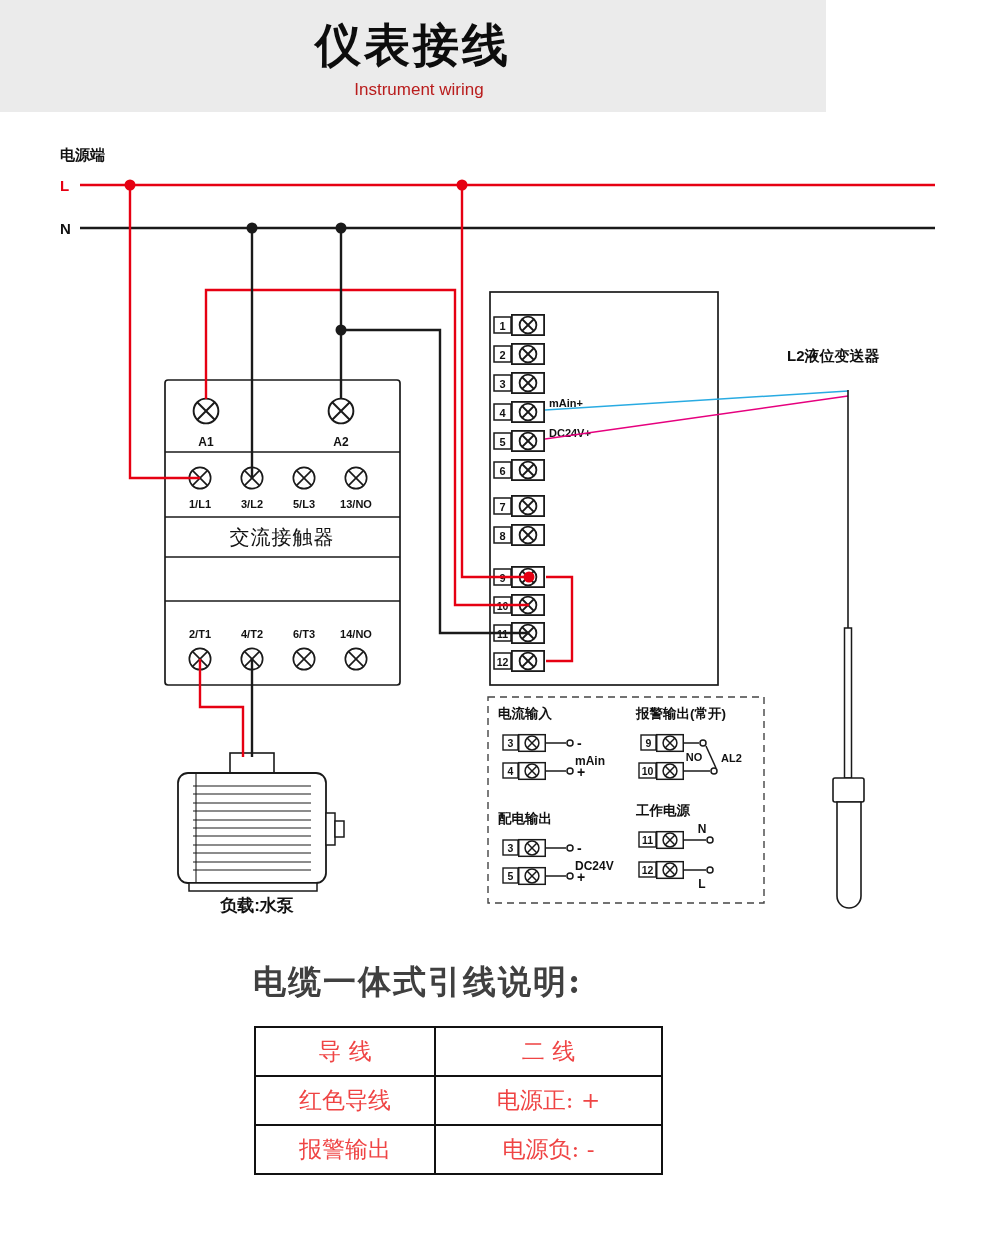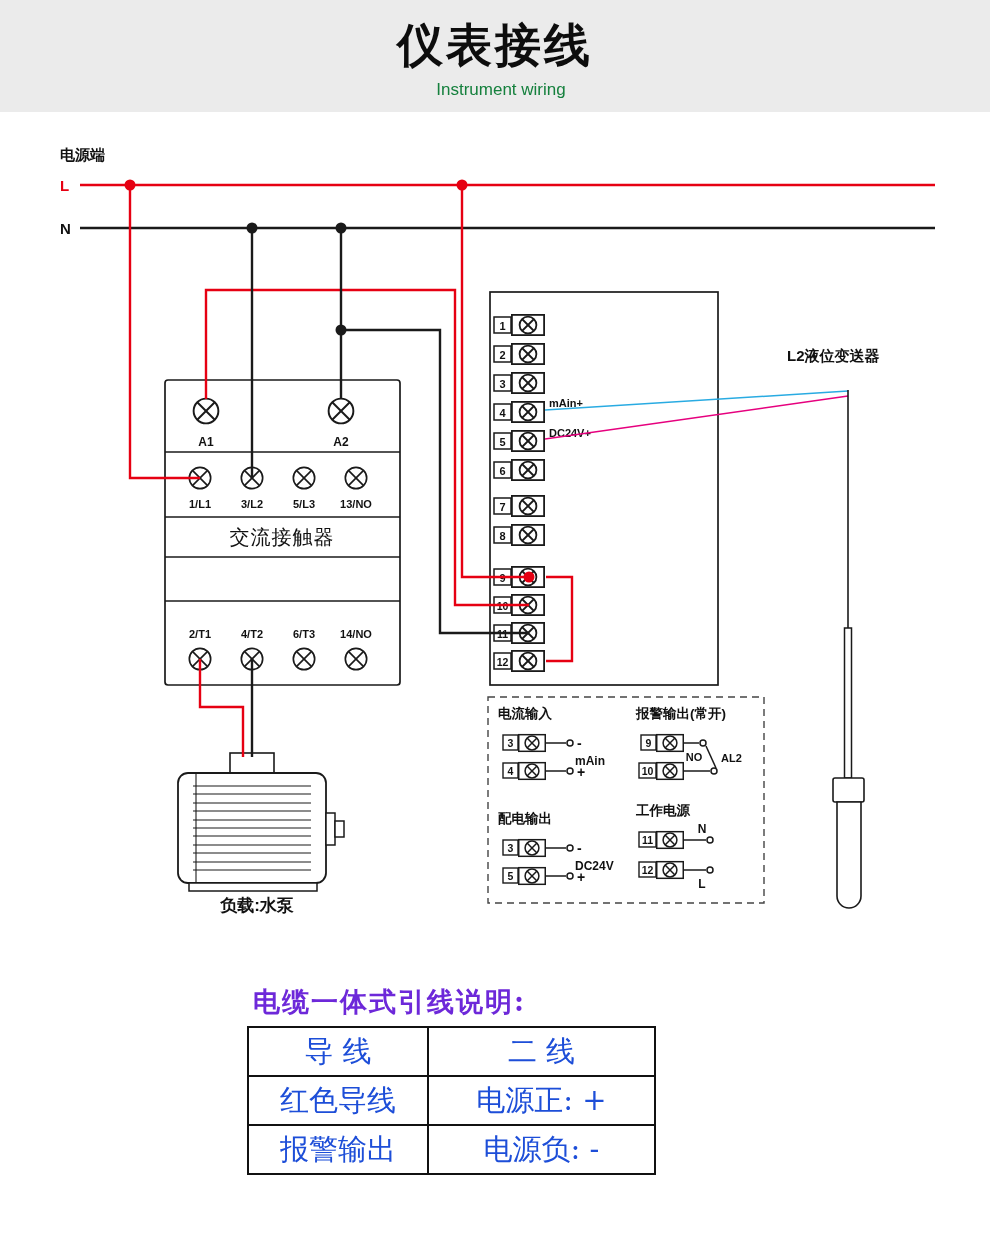--- a/index.html
+++ b/index.html
@@ -3,50 +3,50 @@
 <meta charset="utf-8">
 <style>
   * { margin:0; padding:0; box-sizing:border-box; }
   html,body { background:#fff; }
   body {
     width:990px; height:1255px; position:relative;
     font-family:"Liberation Sans", sans-serif; color:#111;
     overflow:hidden;
   }
   .header {
-    position:absolute; top:0; left:0; width:990px; height:112px;
+    position:absolute; top:0; left:0; width:826px; height:112px;
     background:#ebebeb; text-align:center;
   }
   .header h1 {
     font-size:46px; font-weight:bold; color:#0d0d0d;
     padding-top:15px; letter-spacing:3px;
   }
-  .header .sub { font-size:17px; color:#15803d; margin-top:3px;margin-left:12px; }
+  .header .sub { font-size:17px; color:#b91c1c; margin-top:3px;margin-left:12px; }
 
   svg.diagram { position:absolute; top:0; left:0; display:block; }
 
   svg text:not(.colored) { fill:#111; }
   .s10 { font:bold 10.5px "Liberation Sans",sans-serif; }
   .s11 { font:bold 11px "Liberation Sans",sans-serif; }
   .s12 { font:bold 12px "Liberation Sans",sans-serif; }
   .s13 { font:bold 13.5px "Liberation Sans",sans-serif; }
   .s14 { font:bold 14px "Liberation Sans",sans-serif; }
   .s15 { font:bold 15px "Liberation Sans",sans-serif; }
   .s17 { font:bold 17px "Liberation Sans",sans-serif; }
   .s20 { font:20px "Liberation Sans",sans-serif; letter-spacing:1px; }
 
   .cable-title {
     position:absolute; left:253px; top:960px;
     font-family:"DejaVu Serif", serif;
-    font-size:27px; font-weight:bold; letter-spacing:2px; color:#6d28d9;margin-top:24px;
+    font-size:33px; font-weight:bold; letter-spacing:2px; color:#404040;
   }
   table.cable-table {
-    position:absolute; left:247px; top:1026px;
+    position:absolute; left:254px; top:1026px;
     border-collapse:collapse;
-    font-family:"DejaVu Serif", serif; font-size:29px; color:#1d4ed8;
+    font-family:"DejaVu Serif", serif; font-size:23px; color:#ef4444;
   }
   .cable-table td {
     border:2.5px solid #111; text-align:center; vertical-align:middle;
     height:49px; padding:0 6px;
   }
   .cable-table td.c1 { width:180px; }
   .cable-table td.c2 { width:227px; }
 </style>
 </head>
 <body>

